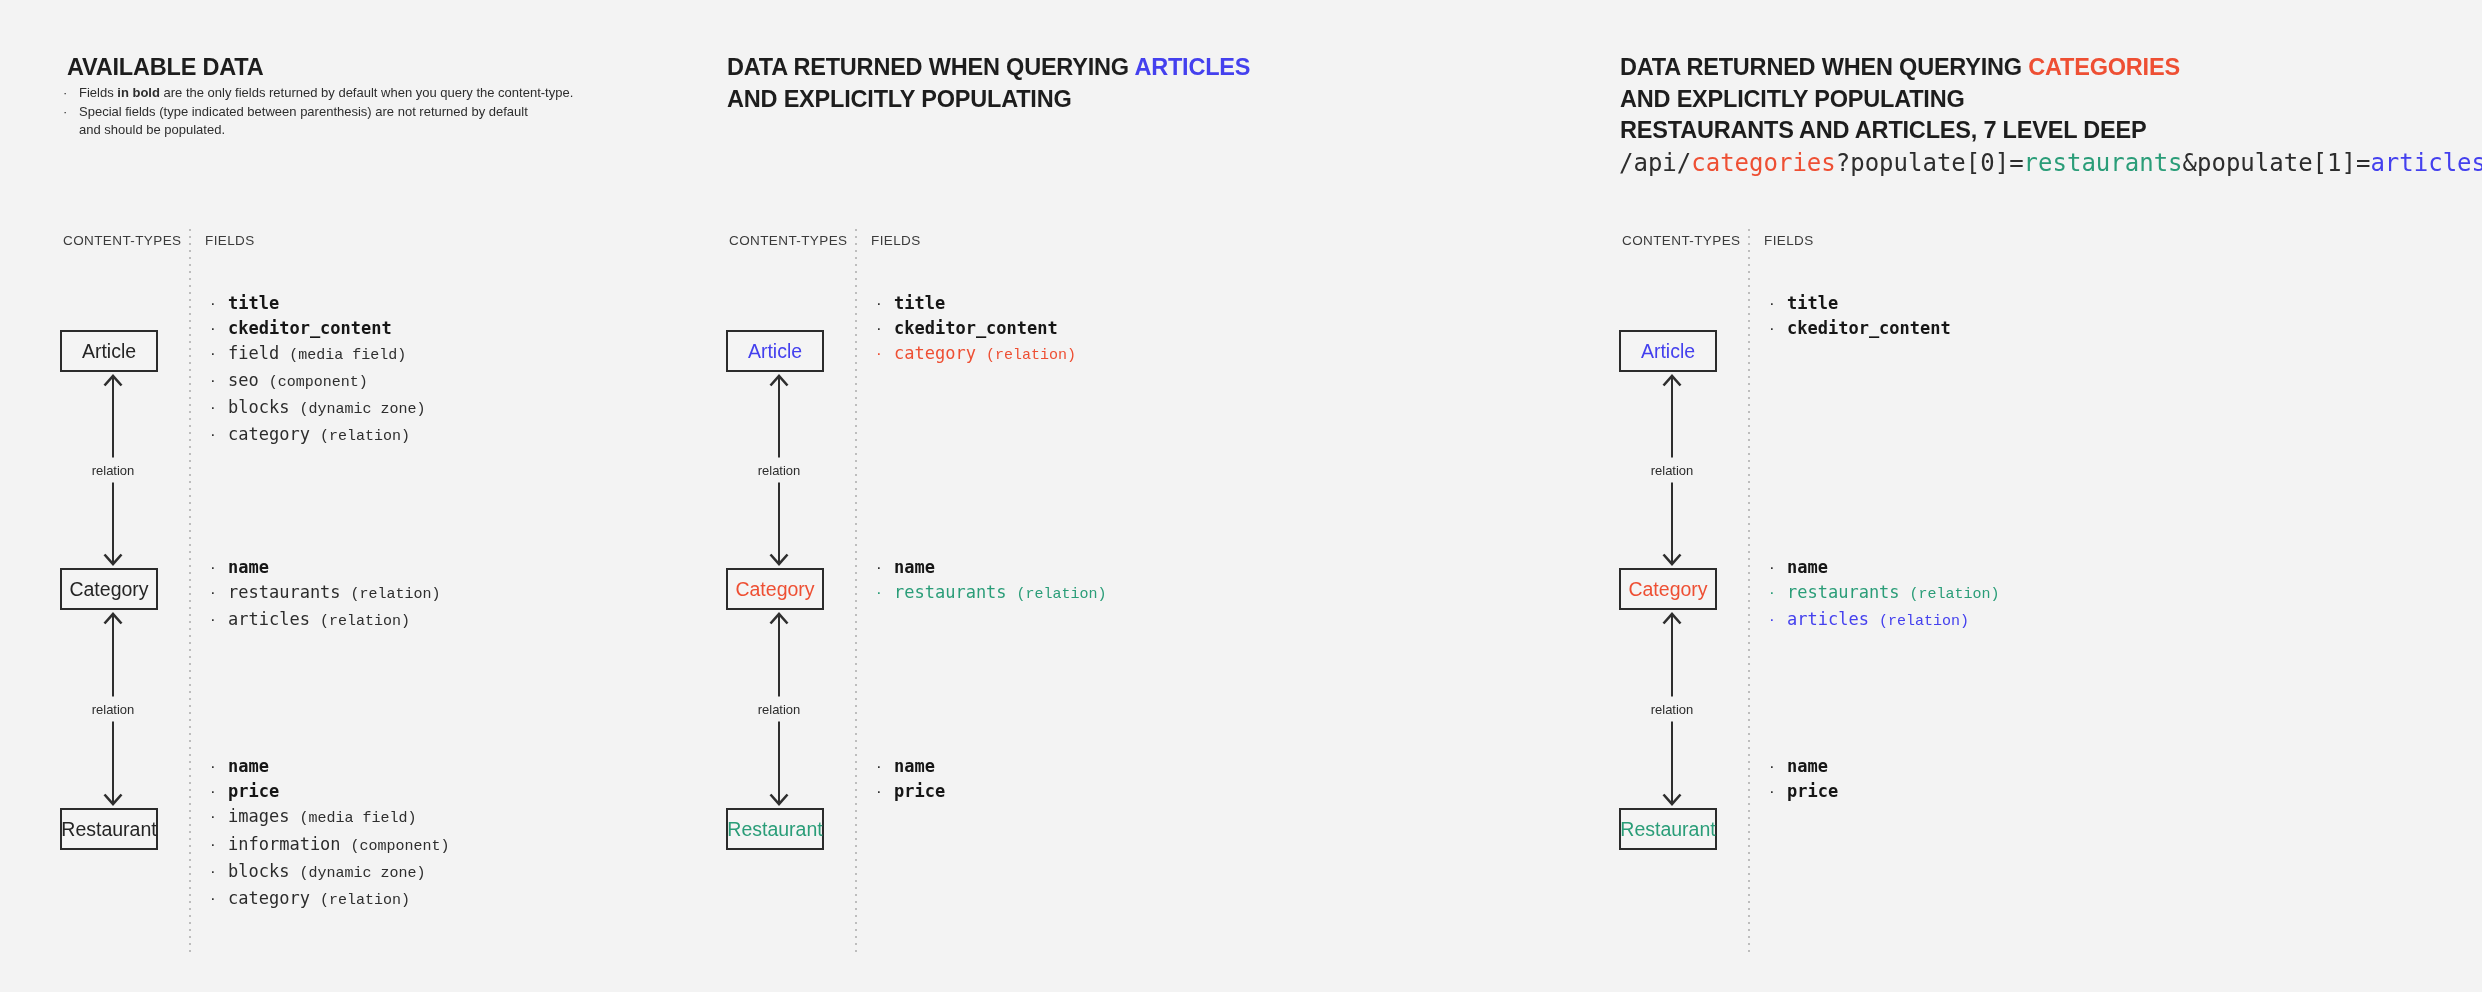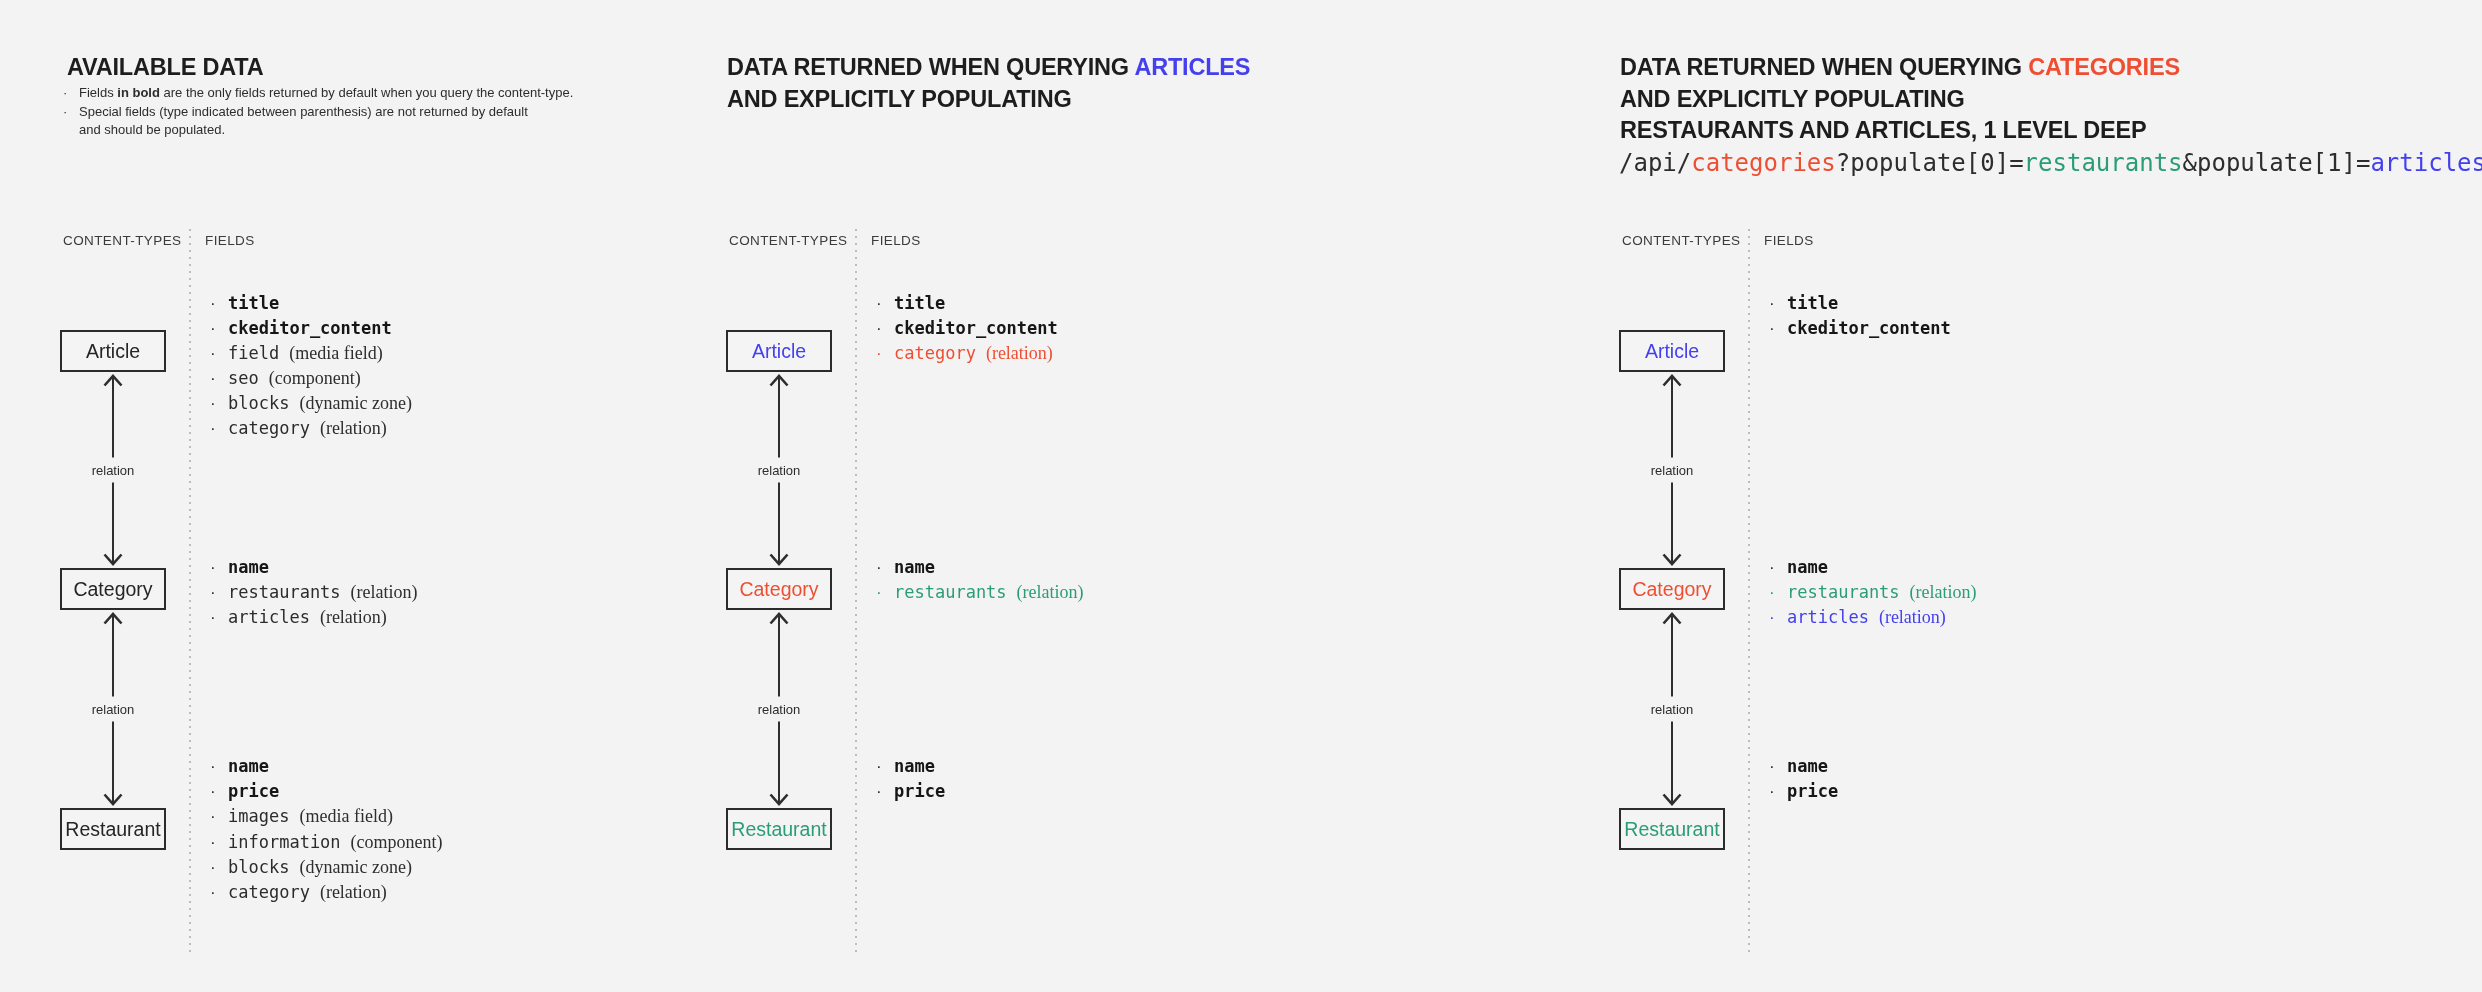--- a/index.html
+++ b/index.html
@@ -29,41 +29,41 @@
   }
   .col-header{
     position:absolute;top:233px;font-size:13.5px;letter-spacing:.4px;
     color:#3b3b3b;white-space:nowrap;
   }
   .dotted{
     position:absolute;top:229px;width:2px;height:727px;
     background:repeating-linear-gradient(to bottom,#bdbdbd 0 2.2px,transparent 2.2px 7px);
   }
   .node-box{
-    position:absolute;left:5px;width:106px;height:42px;box-sizing:border-box;
+    position:absolute;left:5px;width:98px;height:42px;box-sizing:border-box;
     border:2.6px solid #2b2b2b;background:#f4f4f4;
     display:flex;align-items:center;justify-content:center;
     font-size:19.5px;color:#2a2a2a;
   }
   .connector{position:absolute;left:47px;width:22px}
   .vline{position:absolute;left:9.7px;top:3px;bottom:3px;width:2.6px;background:#2e2e2e}
   .arrow{position:absolute;left:0;display:block}
   .arrow.up{top:0}
   .arrow.down{bottom:0}
   .relation-label{
     position:absolute;top:50%;left:50%;transform:translate(-50%,-50%);
     background:#f3f3f3;padding:5px 4px;font-size:13px;color:#2c2c2c;white-space:nowrap;
   }
   .fields{position:absolute;left:155px}
   .frow{display:flex;align-items:baseline;line-height:24px;font-size:17px;white-space:nowrap;color:#2e2e2e}
   .fields.rest .frow{line-height:25.2px}
   .frow .bullet{width:18px;flex:none;font-size:17px}
   .fname{font-family:"DejaVu Sans Mono","Liberation Mono",monospace;color:#2c2c2c}
   .fname.bold{font-weight:700;color:#161616}
-  .ftype{font-family:Liberation Serif, serif;font-size:18px;margin-left:10px;color:inherit}
+  .ftype{font-family:Liberation Mono, monospace;font-size:15px;margin-left:10px;color:inherit}
   .frow.colored .fname,.frow.colored .ftype,.frow.colored .bullet{color:inherit}
 </style>
 </head>
 <body>
 
 <section class="panel" style="left:55px">
   <h1 class="title" style="left:12px">
     <span>AVAILABLE DATA</span>
   </h1>
   <ul class="notes">
@@ -275,21 +275,21 @@
         <span class="fname bold">price</span>
         <span class="ftype"></span>
       </div>
   </div>
 </section>
 
 <section class="panel" style="left:1614px">
   <h1 class="title" style="left:6px">
     <div><span>DATA RETURNED WHEN QUERYING </span><span style="color: rgb(238, 79, 51);">CATEGORIES</span></div>
     <div>AND EXPLICITLY POPULATING</div>
-    <div>RESTAURANTS AND ARTICLES, 1 LEVEL DEEP</div>
+    <div>RESTAURANTS AND ARTICLES, 7 LEVEL DEEP</div>
   </h1>
   <p class="url" style="left:5px"><span>/api/</span><span style="color: rgb(238, 79, 51);">categories</span><span>?populate[0]=</span><span style="color: rgb(42, 157, 120);">restaurants</span><span>&amp;populate[1]=</span><span style="color: rgb(68, 64, 238);">articles</span></p>
 
   <span class="col-header" style="left:8px">CONTENT-TYPES</span>
   <span class="col-header" style="left:150px">FIELDS</span>
   <div class="dotted" style="left:134px"></div>
 
   <div class="node-box" style="top:330px">
     <span style="color: rgb(68, 64, 238);">Article</span>
   </div>

